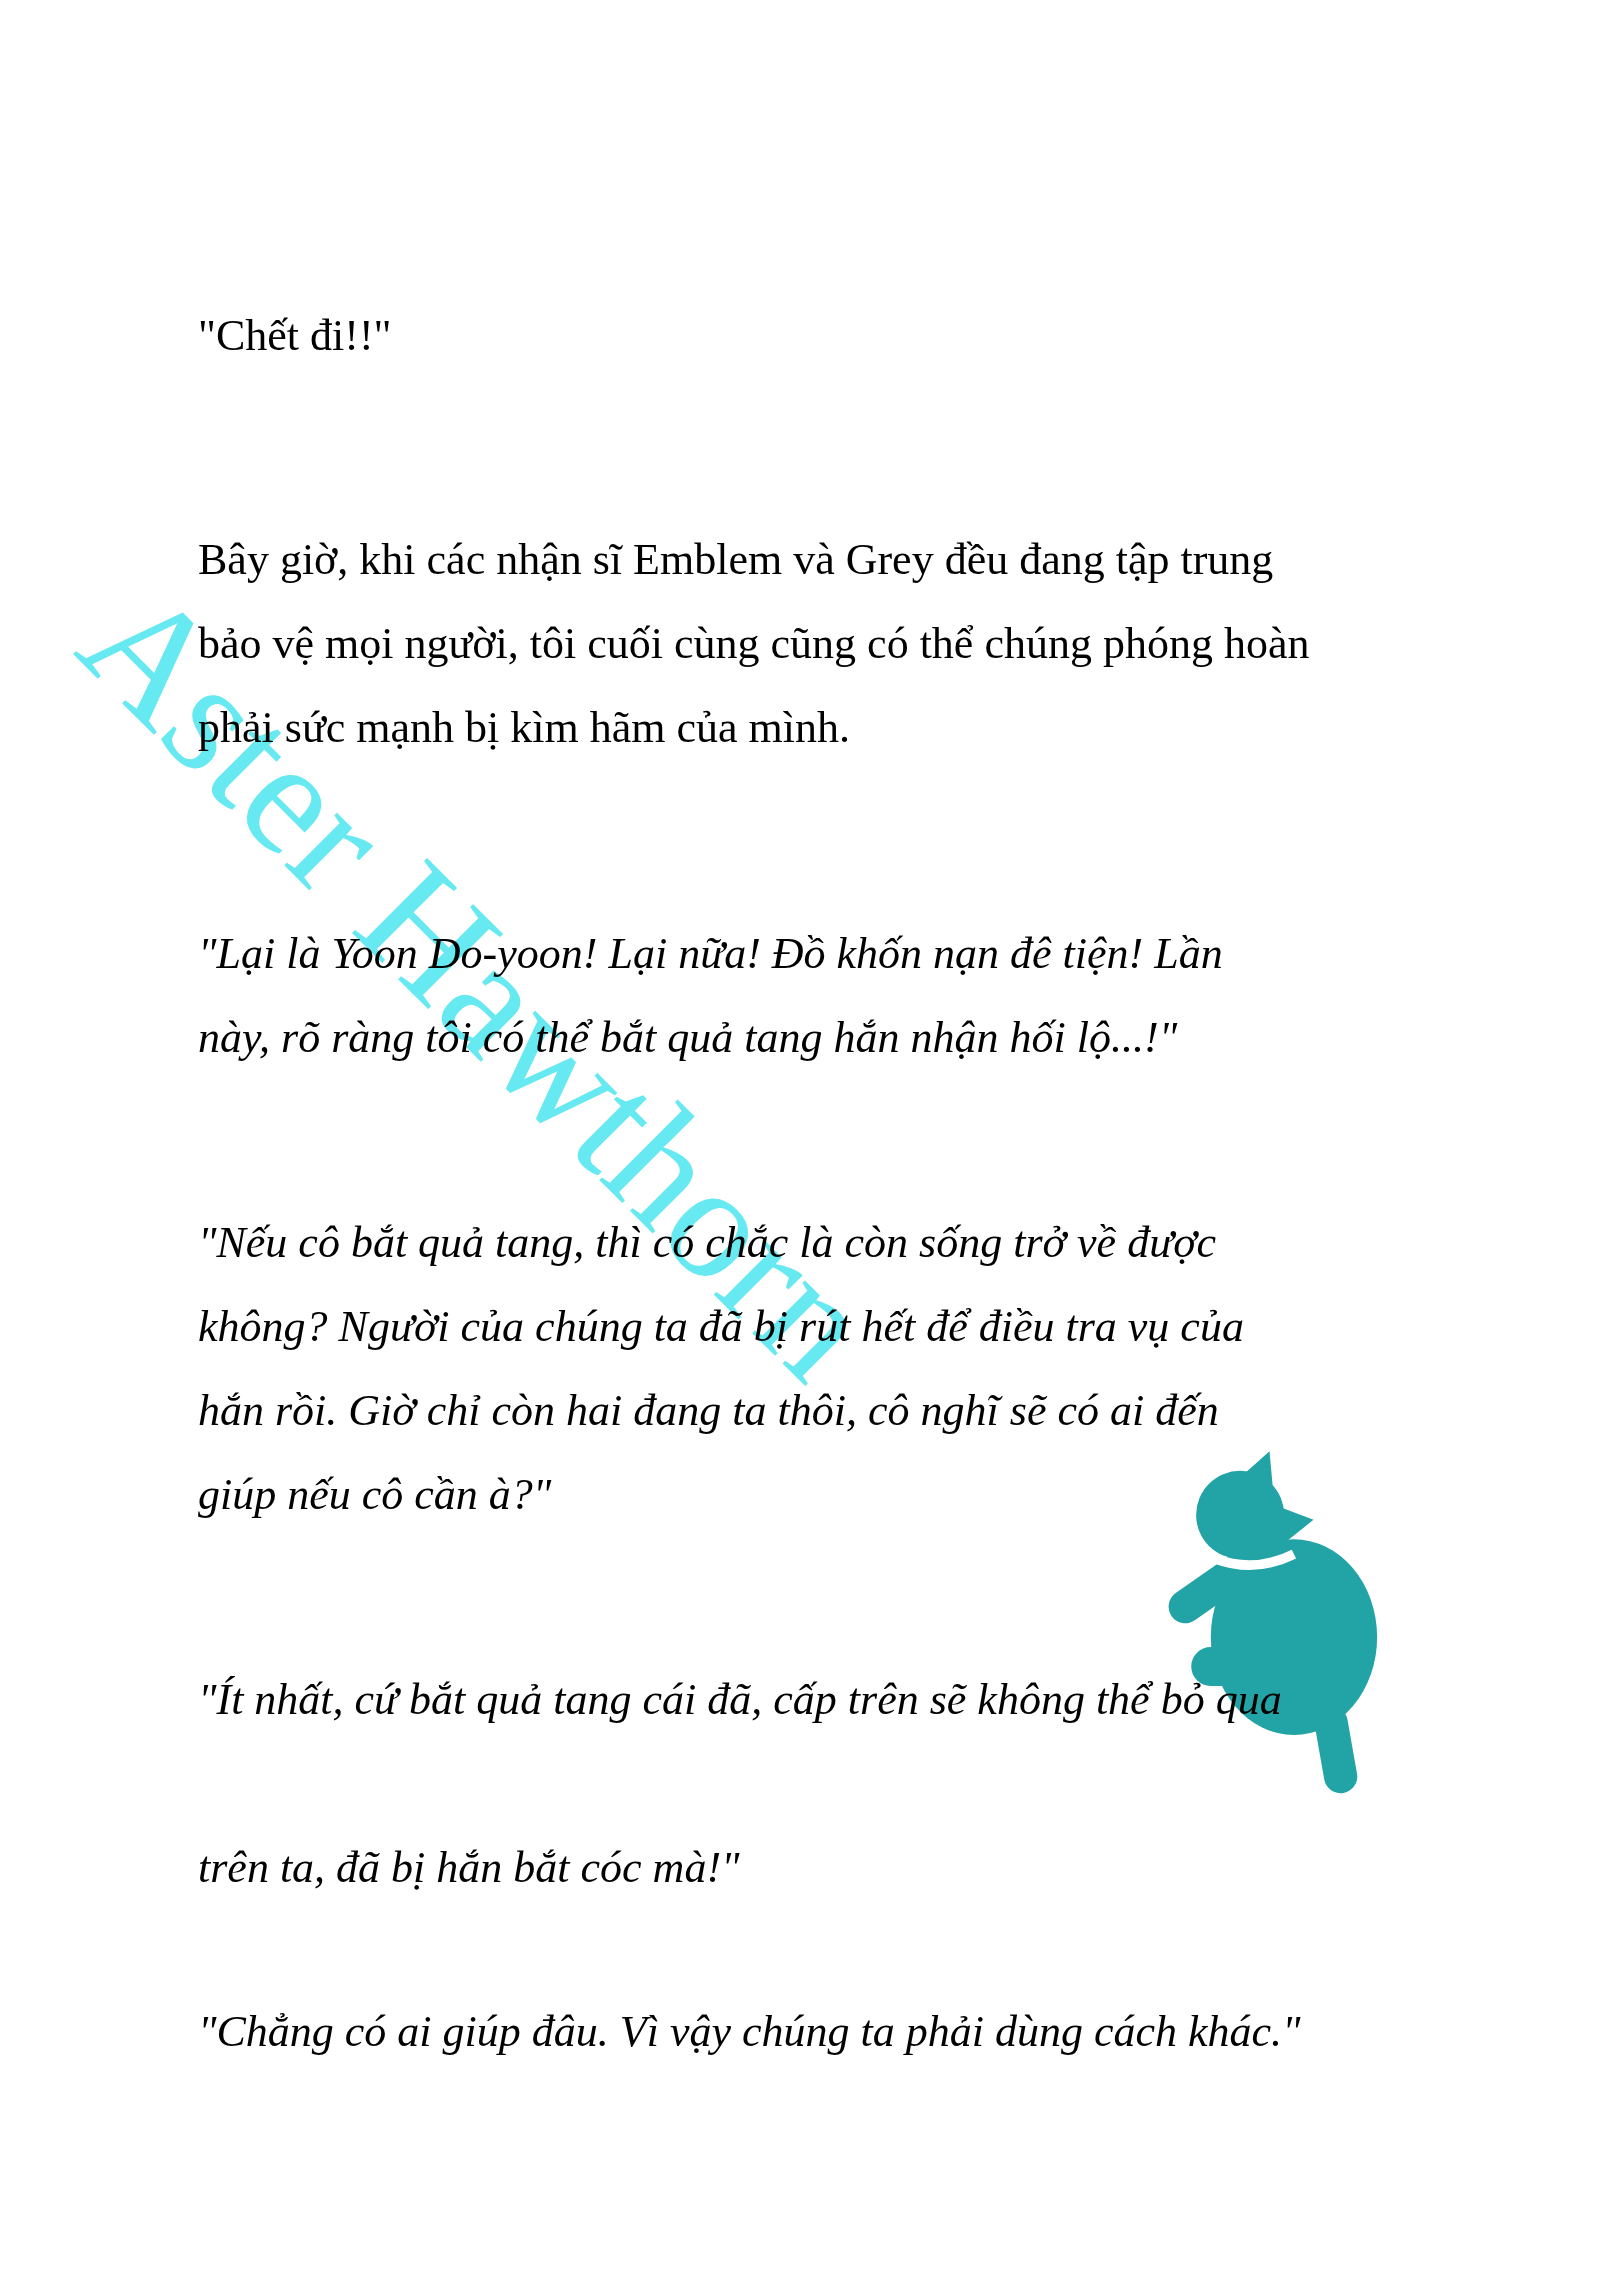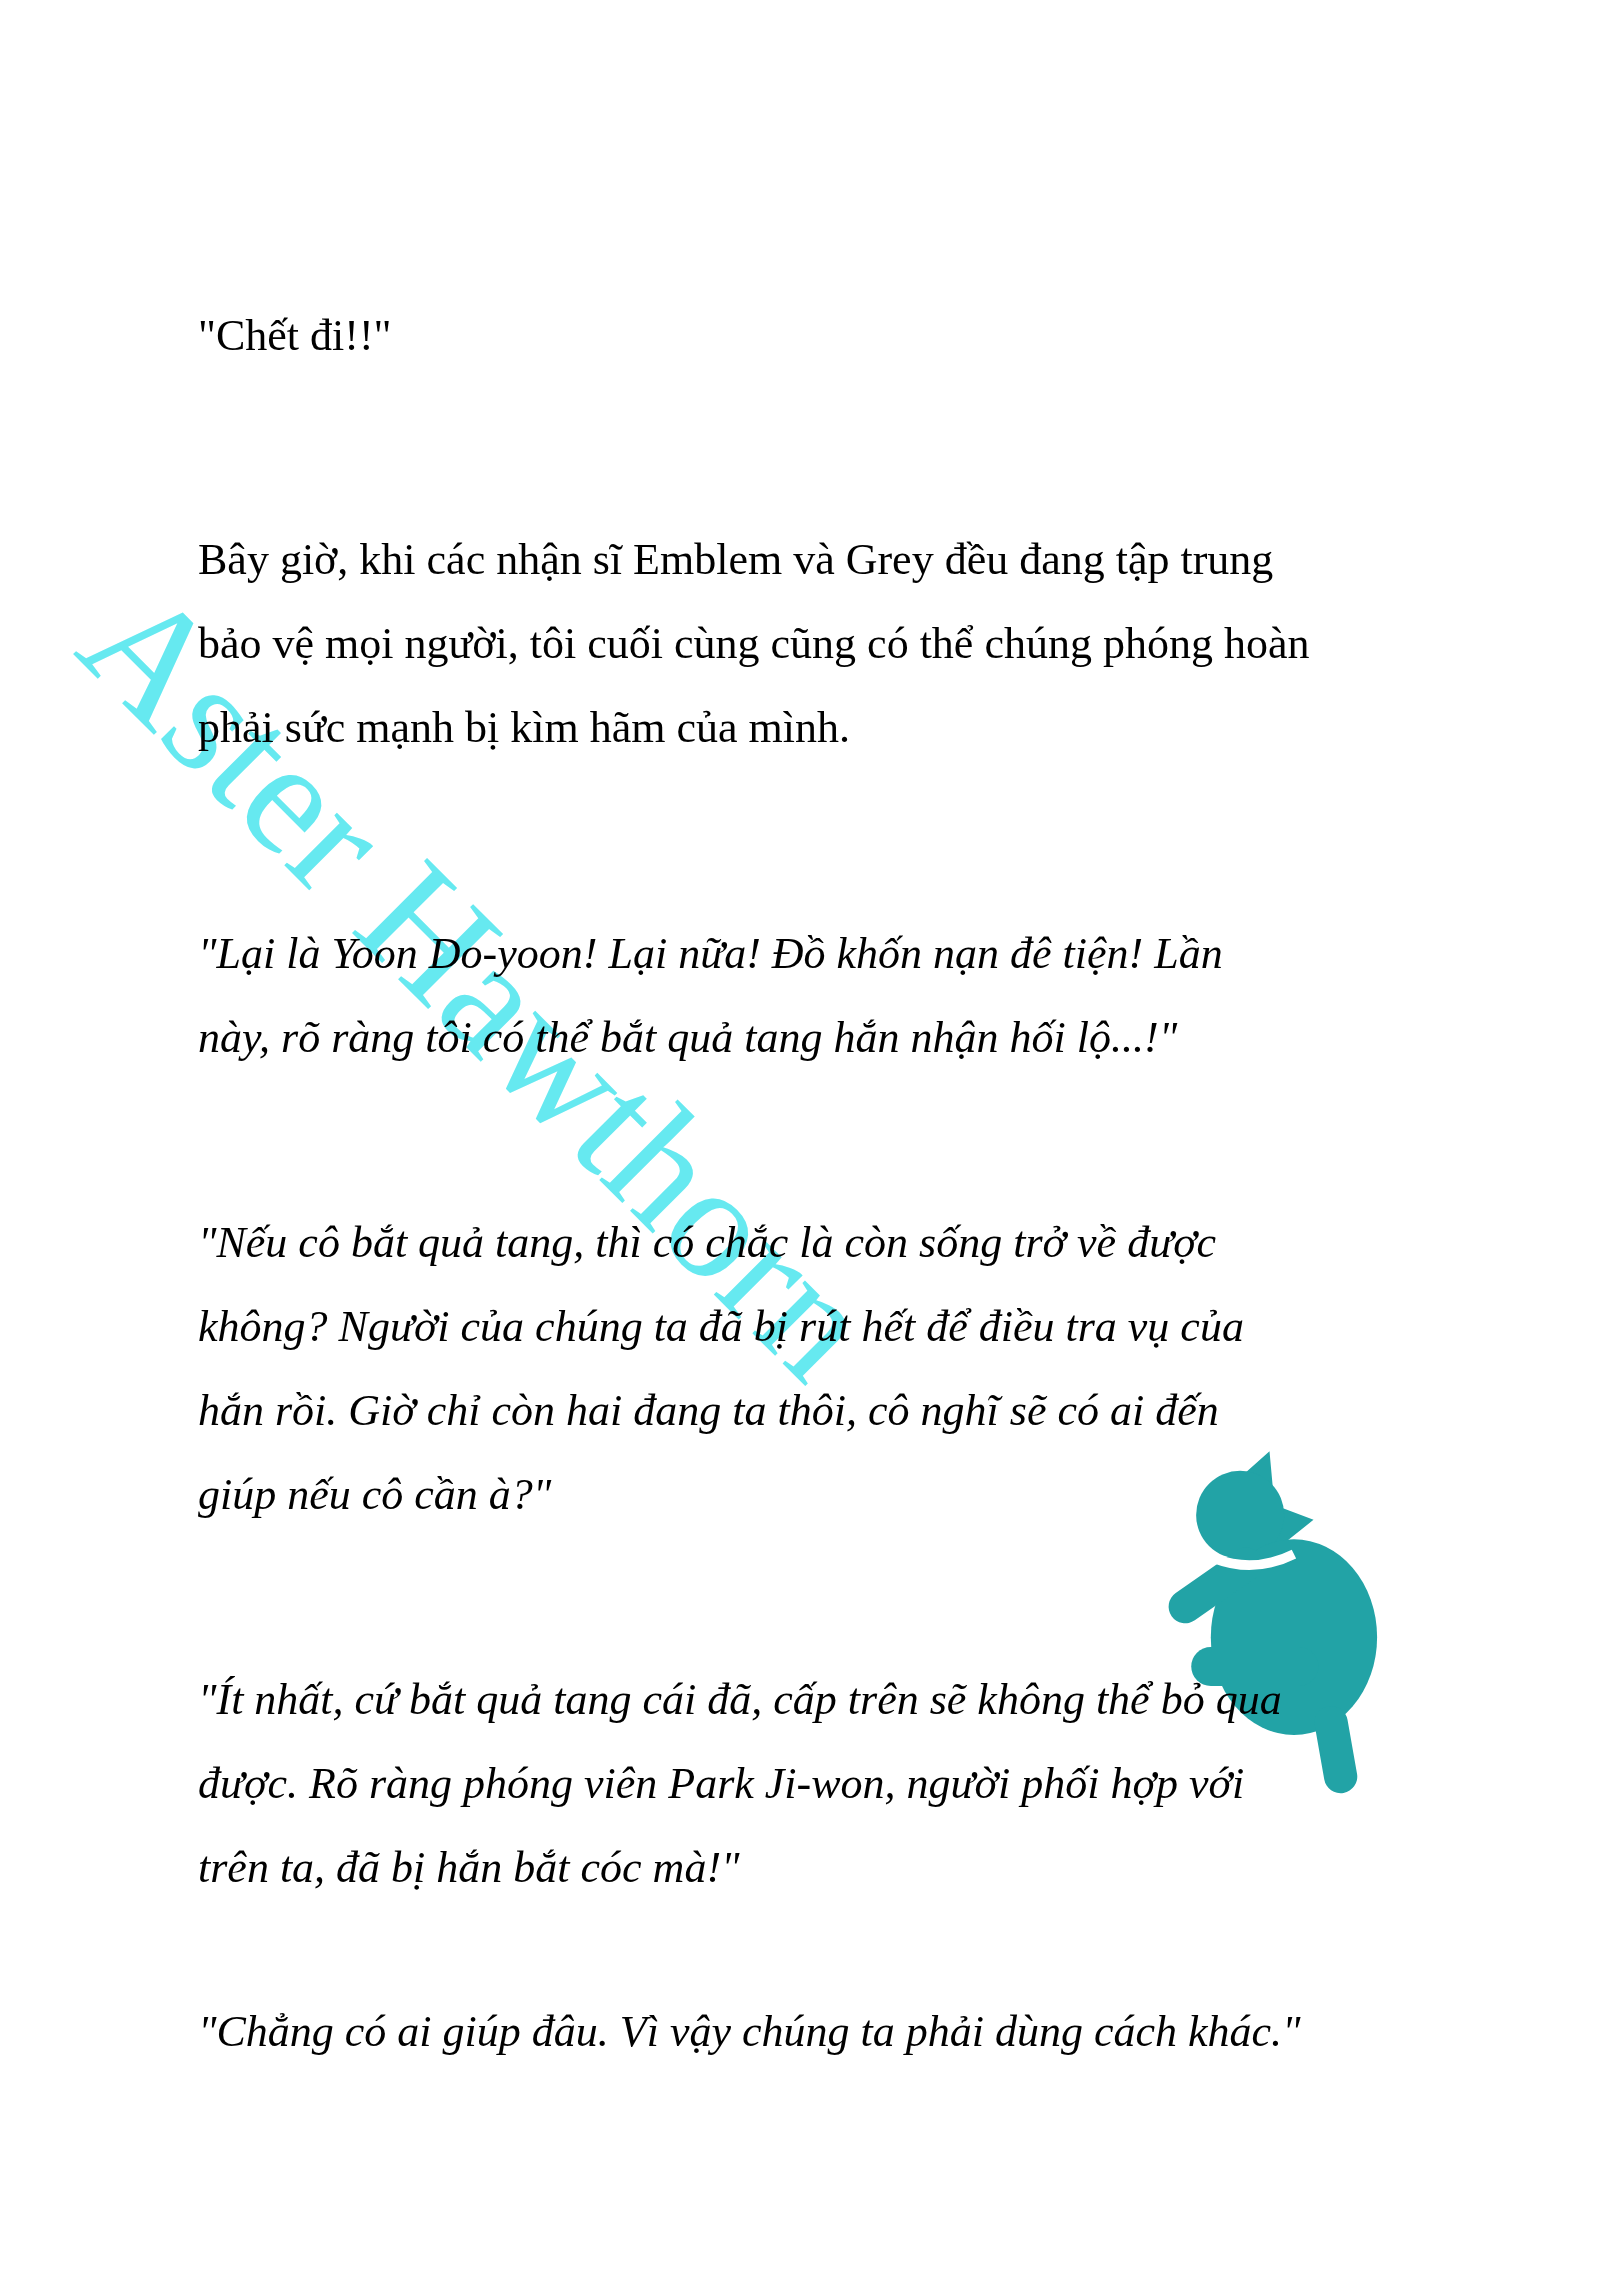--- a/index.html
+++ b/index.html
@@ -25,16 +25,16 @@
     <rect x="165" y="260" width="34" height="90" rx="17" transform="rotate(-10 182 300)"></rect>
   </g>
   <path d="M60 110 Q100 125 140 105" stroke="#fff" stroke-width="10" fill="none"></path>
 </svg>
 
 <div class="txt">
   <p class="p" style="top:294px"><span>"Chết đi!!"</span></p>
   <p class="p" style="top:518px"><span>Bây giờ, khi các nhận sĩ Emblem và Grey đều đang tập trung</span><br><span>bảo vệ mọi người, tôi cuối cùng cũng có thể chúng phóng hoàn</span><br><span>phải sức mạnh bị kìm hãm của mình.</span></p>
   <p class="p i" style="top:912px"><span>"Lại là Yoon Do-yoon! Lại nữa! Đồ khốn nạn đê tiện! Lần</span><br><span>này, rõ ràng tôi có thể bắt quả tang hắn nhận hối lộ...!"</span></p>
   <p class="p i" style="top:1201px"><span>"Nếu cô bắt quả tang, thì có chắc là còn sống trở về được</span><br><span>không? Người của chúng ta đã bị rút hết để điều tra vụ của</span><br><span>hắn rồi. Giờ chỉ còn hai đang ta thôi, cô nghĩ sẽ có ai đến</span><br><span>giúp nếu cô cần à?"</span></p>
-  <p class="p i" style="top:1658px"><span>"Ít nhất, cứ bắt quả tang cái đã, cấp trên sẽ không thể bỏ qua</span><br><span>được. Rõ ràng phóng viên Park Ji-won, người phối hợp với</span><br><span>trên ta, đã bị hắn bắt cóc mà!"</span></p>
+  <p class="p i" style="top:1658px"><span>"Ít nhất, cứ bắt quả tang cái đã, cấp trên sẽ không thể bỏ qua</span><br><br><span>trên ta, đã bị hắn bắt cóc mà!"</span></p>
   <p class="p i" style="top:1990px"><span>"Chẳng có ai giúp đâu. Vì vậy chúng ta phải dùng cách khác."</span></p>
 </div>
 
 
 </body></html>

